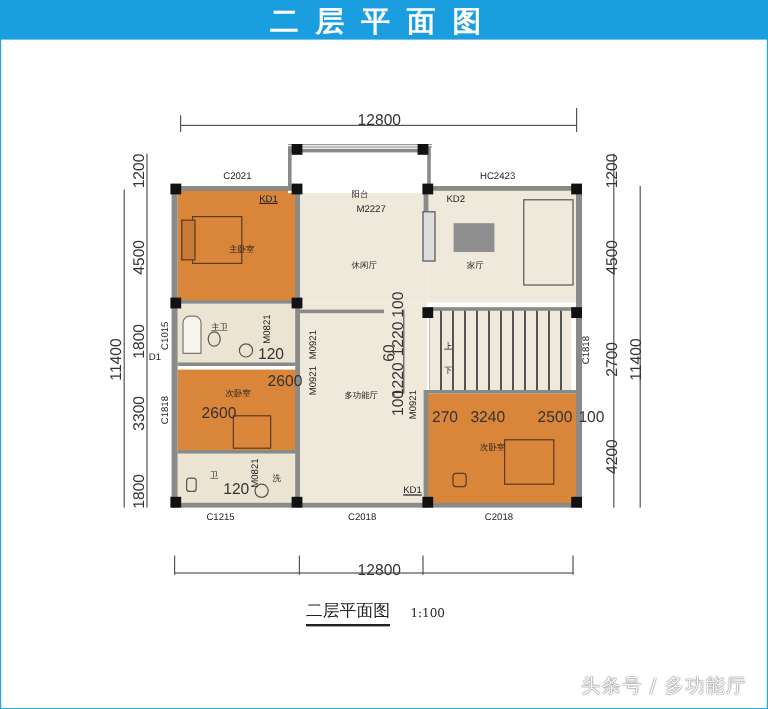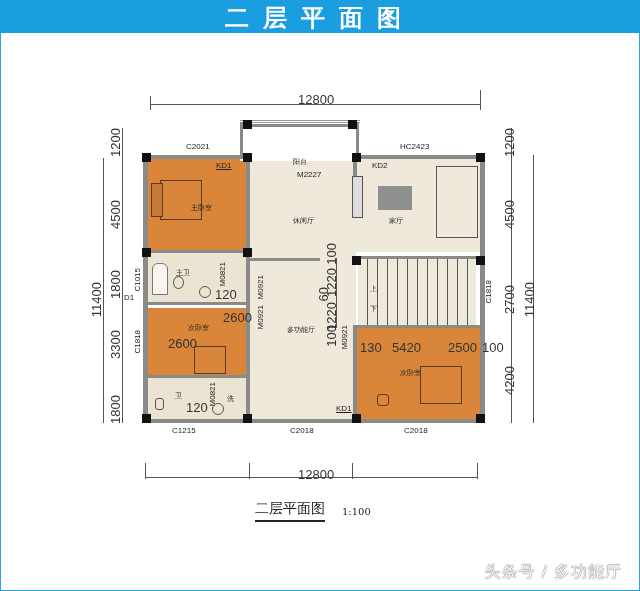--- a/index.html
+++ b/index.html
@@ -146,22 +146,22 @@
 <div class="tag vtext" style="left:208px;top:382px;">M0821</div>
 <div class="tag" style="left:216px;top:161px;text-decoration:underline;">KD1</div>
 <div class="tag" style="left:372px;top:161px;">KD2</div>
 <div class="tag" style="left:336px;top:404px;text-decoration:underline;">KD1</div>
 <div class="tag" style="left:124px;top:293px;">D1</div>
 
 <div class="abs dim" style="left:168px;top:310px;margin-top:26px;">2600</div>
 <div class="abs dim" style="left:223px;top:310px;">2600</div>
 <div class="abs dim" style="left:215px;top:287px;">120</div>
 <div class="abs dim" style="left:186px;top:400px;">120</div>
-<div class="abs dim" style="left:360px;top:340px;">130</div>
-<div class="abs dim" style="left:392px;top:340px;">5420</div>
+<div class="abs dim" style="left:360px;top:340px;">270</div>
+<div class="abs dim" style="left:392px;top:340px;">3240</div>
 <div class="abs dim" style="left:448px;top:340px;">2500</div>
 <div class="abs dim" style="left:482px;top:340px;">100</div>
 <div class="line" style="left:336px;top:258px;width:1px;height:70px;"></div>
 <div class="abs dim vtext" style="left:324px;top:243px;">100</div>
 <div class="abs dim vtext" style="left:324px;top:268px;">1220</div>
 <div class="abs dim vtext" style="left:316px;top:287px;">60</div>
 <div class="abs dim vtext" style="left:324px;top:302px;">1220</div>
 <div class="abs dim vtext" style="left:324px;top:325px;">100</div>
 
 <div class="line" style="left:145px;top:477px;width:333px;height:1px;"></div>

